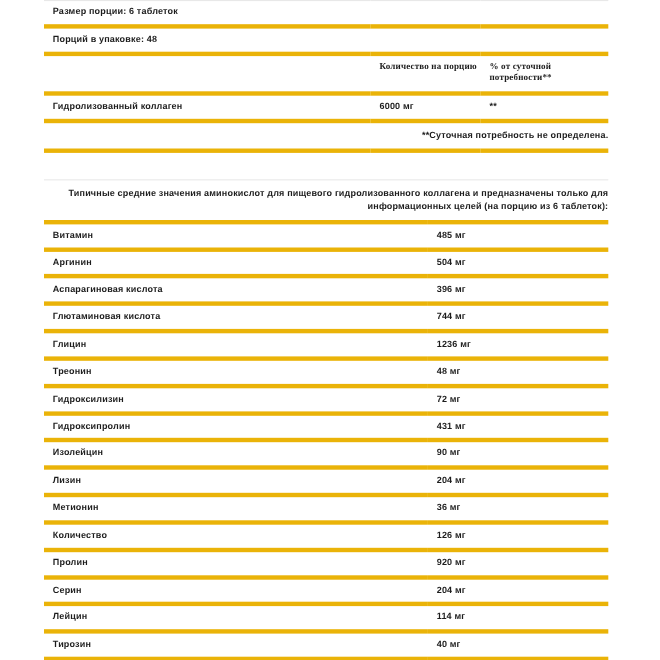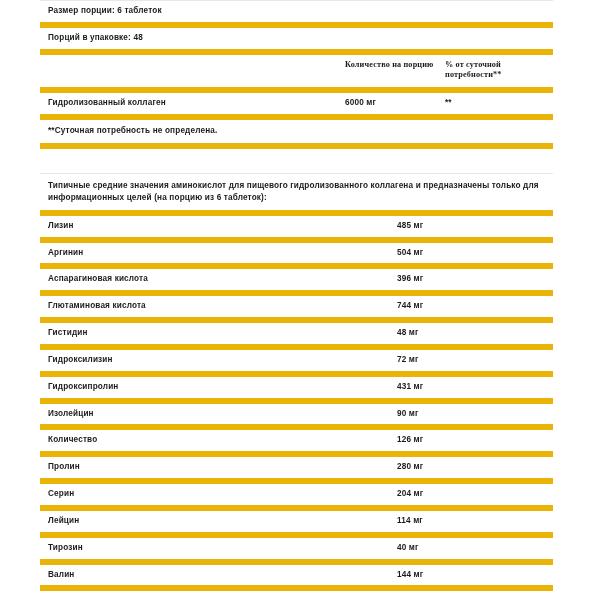--- a/index.html
+++ b/index.html
@@ -30,21 +30,21 @@
     margin-left: 40px;
     border-collapse: collapse;
     table-layout: fixed;
     font-size: 8.2px;
     font-weight: bold;
     letter-spacing: 0.02em;
   }
 
   .facts-table td {
     border-top: 1px solid #e8e8e8;
-    border-bottom: 6px solid #eab308;
+    border-bottom: 4px solid #eab308;
     padding: 5px 0 5px 8px;
     vertical-align: middle;
     line-height: 1.32;
     color: #1c1c1c;
   }
 
   .facts-table tr td:first-child { padding-left: 8px; }
 
   
   .col-name   { width: 297px; }
@@ -60,20 +60,21 @@
     padding-top: 5px;
     padding-bottom: 6px;
     font-family: Liberation Serif, serif;
   }
   .header-row .blank-head { border-top-color: transparent; }
 
   .note-row td,
   .intro-row td {
     padding-top: 6px;
     padding-bottom: 6px;
+    text-align: right;
   }
   .intro-row td { line-height: 1.45; }
 
   .spacer { height: 24px; }
 </style>
 </head>
 <body>
 
 <div class="page">
 
@@ -114,58 +115,70 @@
     <colgroup>
       <col class="col-aa-name">
         <col class="col-aa-value">
     </colgroup>
     <tbody>
       <tr class="intro-row">
         <td colspan="2">Типичные средние значения аминокислот для пищевого гидролизованного коллагена и предназначены только для информационных целей (на порцию из 6 таблеток):</td>
       </tr>
 
       <tr>
-        <td>Лизин</td>
+        <td>Витамин</td>
         <td>485 мг</td>
       </tr>
       <tr>
         <td>Аргинин</td>
         <td>504 мг</td>
       </tr>
       <tr>
         <td>Аспарагиновая кислота</td>
         <td>396 мг</td>
       </tr>
       <tr>
         <td>Глютаминовая кислота</td>
         <td>744 мг</td>
       </tr>
       <tr>
-        <td>Гистидин</td>
+        <td>Глицин</td>
+        <td>1236 мг</td>
+      </tr>
+      <tr>
+        <td>Треонин</td>
         <td>48 мг</td>
       </tr>
       <tr>
         <td>Гидроксилизин</td>
         <td>72 мг</td>
       </tr>
       <tr>
         <td>Гидроксипролин</td>
         <td>431 мг</td>
       </tr>
       <tr>
         <td>Изолейцин</td>
         <td>90 мг</td>
       </tr>
       <tr>
+        <td>Лизин</td>
+        <td>204 мг</td>
+      </tr>
+      <tr>
+        <td>Метионин</td>
+        <td>36 мг</td>
+      </tr>
+      <tr>
         <td>Количество</td>
         <td>126 мг</td>
       </tr>
       <tr>
         <td>Пролин</td>
-        <td>280 мг</td>
+        <td>920 мг</td>
       </tr>
       <tr>
         <td>Серин</td>
         <td>204 мг</td>
       </tr>
       <tr>
         <td>Лейцин</td>
         <td>114 мг</td>
       </tr>
       <tr>

